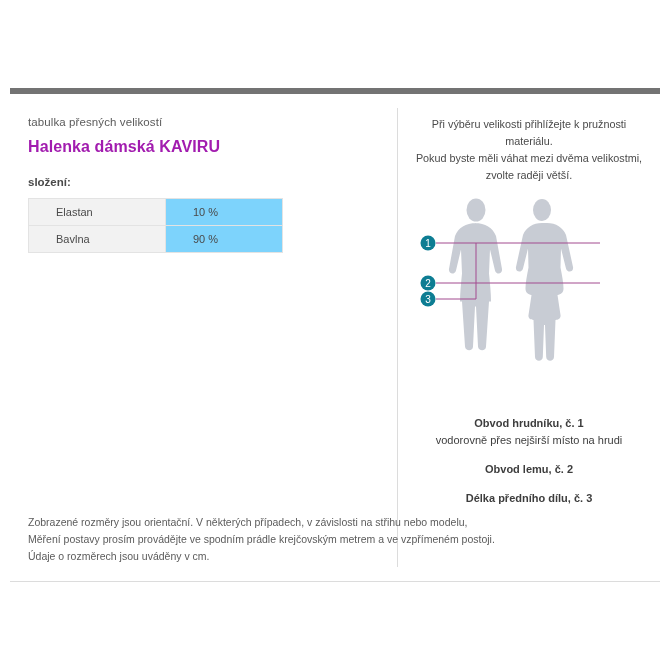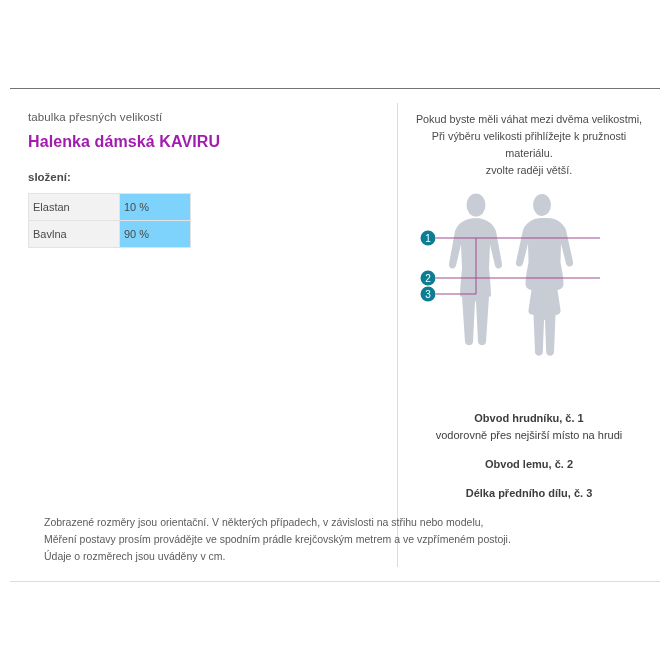--- a/index.html
+++ b/index.html
@@ -13,21 +13,21 @@
     font-family: "Liberation Sans", sans-serif;
     color: #4a4a4a;
     overflow: hidden;
   }
   .page {
     position: absolute;
     left: 10px;
     top: 88px;
     width: 650px;
     height: 494px;
-    border-top: 1px solid #737373;
+    border-top: 6px solid #737373;
     border-bottom: 1px solid #dcdcdc;
     box-sizing: border-box;
     display: flex;
   }
   .left-col {
     width: 400px;
     box-sizing: border-box;
     padding: 22px 18px 0 18px;
     position: relative;
   }
@@ -61,34 +61,34 @@
     font-weight: bold;
     margin: 0 0 10px 0;
   }
   table.composition {
     border-collapse: collapse;
     font-size: 11px;
     color: #4a4a4a;
   }
   table.composition td {
     border: 1px solid #e3e3e3;
-    padding: 6px 4px;
+    padding: 6px 27px;
     height: 14px;
   }
   table.composition td.mat {
     background: #f2f2f2;
     width: 82px;
   }
   table.composition td.val {
     background: #7dd3fc;
     width: 62px;
   }
   .footnotes {
     position: absolute;
-    left: 34px;
+    left: 18px;
     bottom: 16px;
     font-size: 10.5px;
     line-height: 17px;
     color: #5b5b5b;
   }
   .note-line {
     white-space: nowrap;
   }
   .intro {
     font-size: 10.8px;
@@ -153,22 +153,22 @@
       <div class="note-line">Údaje o rozměrech jsou uváděny v cm.</div>
     </div>
 
   </div>
 
   <div class="divider"></div>
 
   <div class="right-col">
 
     <div class="intro">
+      <div>Při výběru velikosti přihlížejte k pružnosti materiálu.</div>
       <div>Pokud byste měli váhat mezi dvěma velikostmi,</div>
-      <div>Při výběru velikosti přihlížejte k pružnosti materiálu.</div>
       <div>zvolte raději větší.</div>
     </div>
 
     <div class="figure-wrap">
       <svg width="230" height="205" viewBox="0 0 230 205" xmlns="http://www.w3.org/2000/svg">
 
         <g fill="#c8ccd4">
           <ellipse cx="62" cy="14" rx="9.5" ry="11.5"></ellipse>
           <path d="M62 27 c-10 0 -18 5 -21 13 l-6 33 c-0.8 5 5.5 6.5 7 1.5 l5 -21 l1 24 c-1 10 -2 20 -2 28 l2 0 l3 45 c0.4 5 8 5 8 0 l2 -40 l1 0 l2 40 c0.4 5 8 5 8 0 l3 -45 l2 0 c0 -8 -1 -18 -2 -28 l1 -24 l5 21 c1.5 5 7.8 3.5 7 -1.5 l-6 -33 c-3 -8 -11 -13 -21 -13 z"></path>
         </g>

